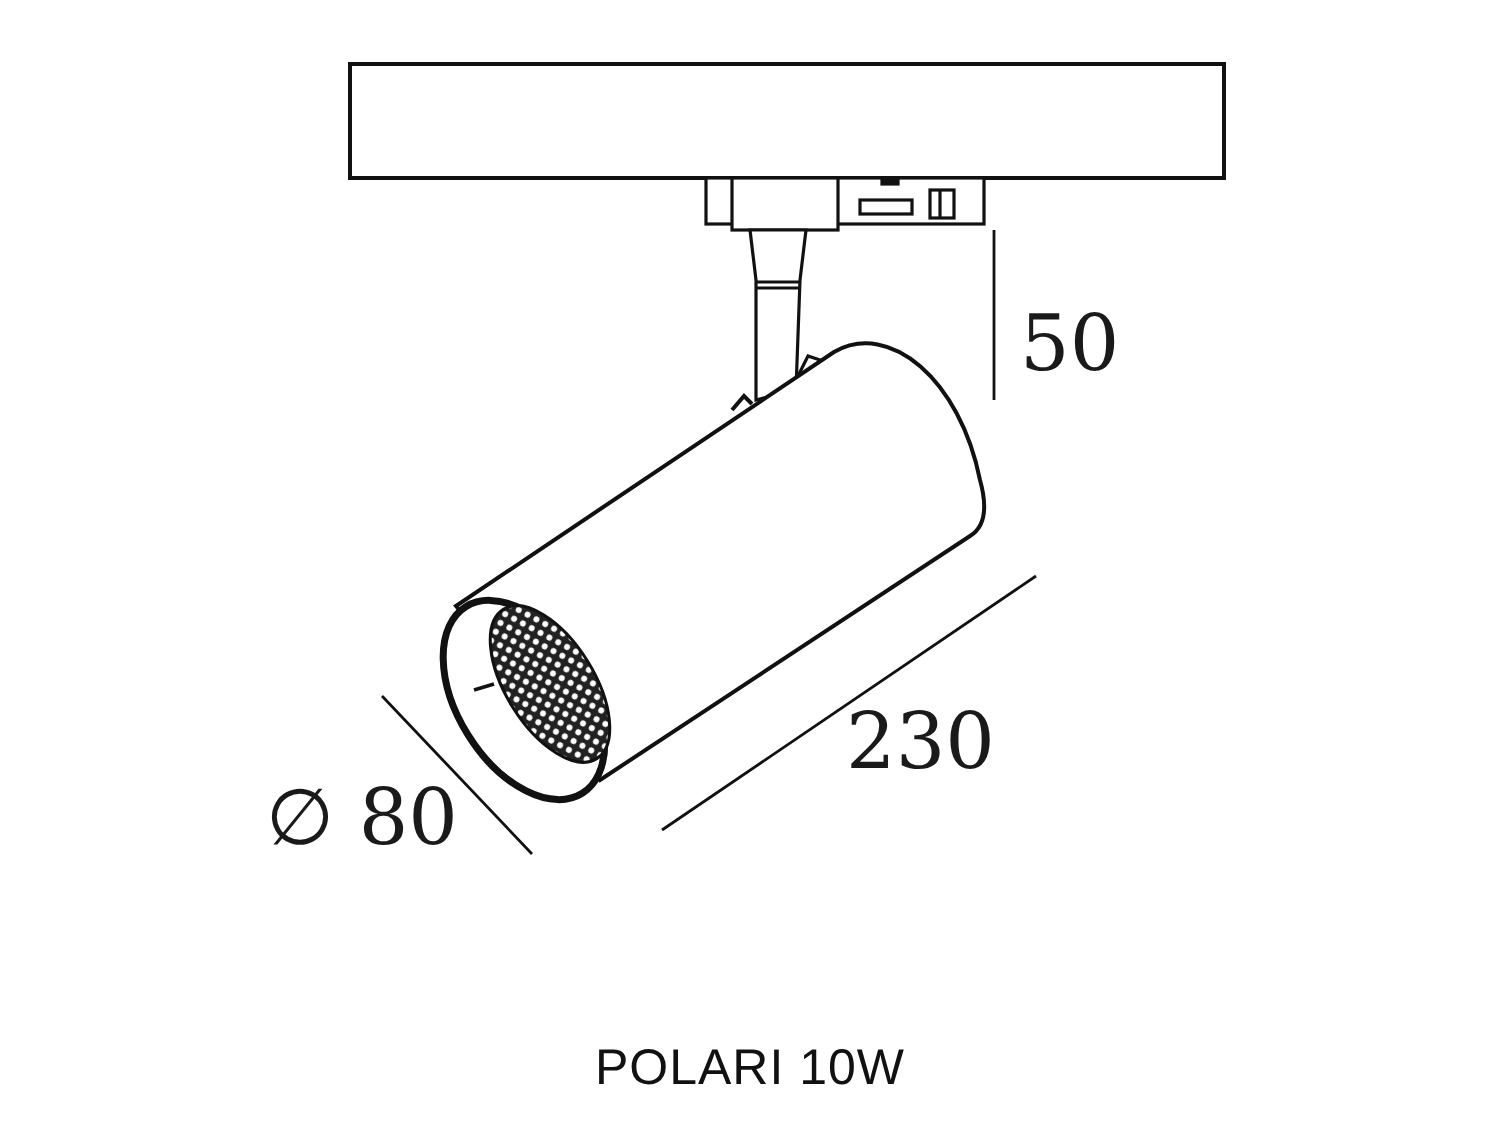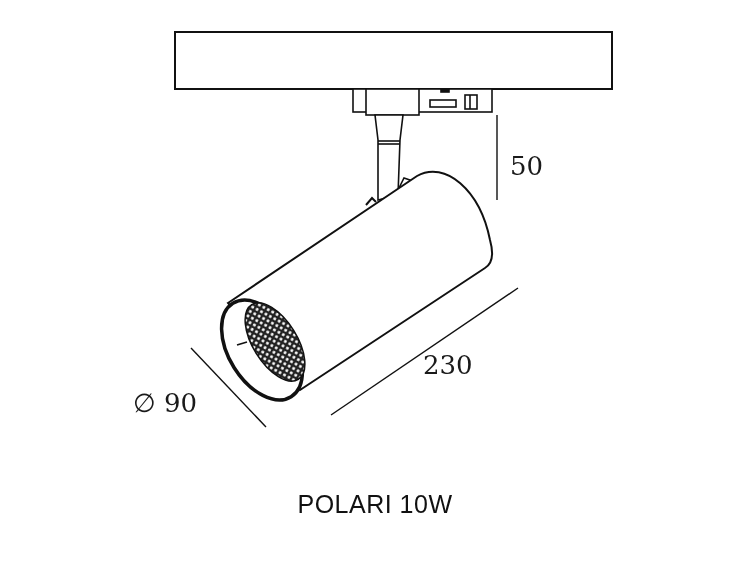--- a/index.html
+++ b/index.html
@@ -1,19 +1,19 @@
 <!DOCTYPE html>
 <html><head>
   <meta charset="utf-8">
   <style>
     html, body { margin: 0; padding: 0; background: #ffffff; }
     body { width: 750px; height: 561px; position: relative; overflow: hidden; }
     #drawing { position: absolute; left: 0; top: 0; width: 750px; height: 561px; }
-    .dim-label { position: absolute; font-family: "DejaVu Serif", "Liberation Serif", serif; color: #1a1a1a; font-size: 26px; line-height: 1; }
-    .caption { position: absolute; left: 0; width: 750px; top: 490px; text-align: center; font-family: "Liberation Sans", sans-serif; font-size: 25px; color: #111; letter-spacing: 0.5px; }
+    .dim-label { position: absolute; font-family: "DejaVu Serif", "Liberation Serif", serif; color: #1a1a1a; font-size: 39px; line-height: 1; }
+    .caption { position: absolute; left: 0; width: 750px; top: 520px; text-align: center; font-family: "Liberation Sans", sans-serif; font-size: 25px; color: #111; letter-spacing: 0.5px; }
   </style>
 </head>
 <body>
 
 <svg id="drawing" viewBox="0 0 750 561" xmlns="http://www.w3.org/2000/svg">
   <defs>
     <pattern id="mesh" width="5" height="5" patternUnits="userSpaceOnUse" patternTransform="rotate(-30)">
       <rect width="5" height="5" fill="#222"></rect>
       <circle cx="2.5" cy="2.5" r="1.5" fill="#fff"></circle>
     </pattern>
@@ -48,15 +48,15 @@
     <line x1="237" y1="345" x2="247" y2="342" stroke="#111" stroke-width="1.8"></line>
   </g>
 
   <line x1="497" y1="115" x2="497" y2="200" stroke="#111" stroke-width="1.4"></line>
   <line x1="331" y1="415" x2="518" y2="288" stroke="#111" stroke-width="1.4"></line>
   <line x1="191" y1="348" x2="266" y2="427" stroke="#111" stroke-width="1.4"></line>
 </svg>
 
 <div class="dim-label" style="left:510px; top:153px;">50</div>
 <div class="dim-label" style="left:423px; top:352px;">230</div>
-<div class="dim-label" style="left:133px; top:390px;">∅ 90</div>
+<div class="dim-label" style="left:133px; top:390px;">∅ 80</div>
 
 <div class="caption">POLARI 10W</div>
 
 </body></html>

